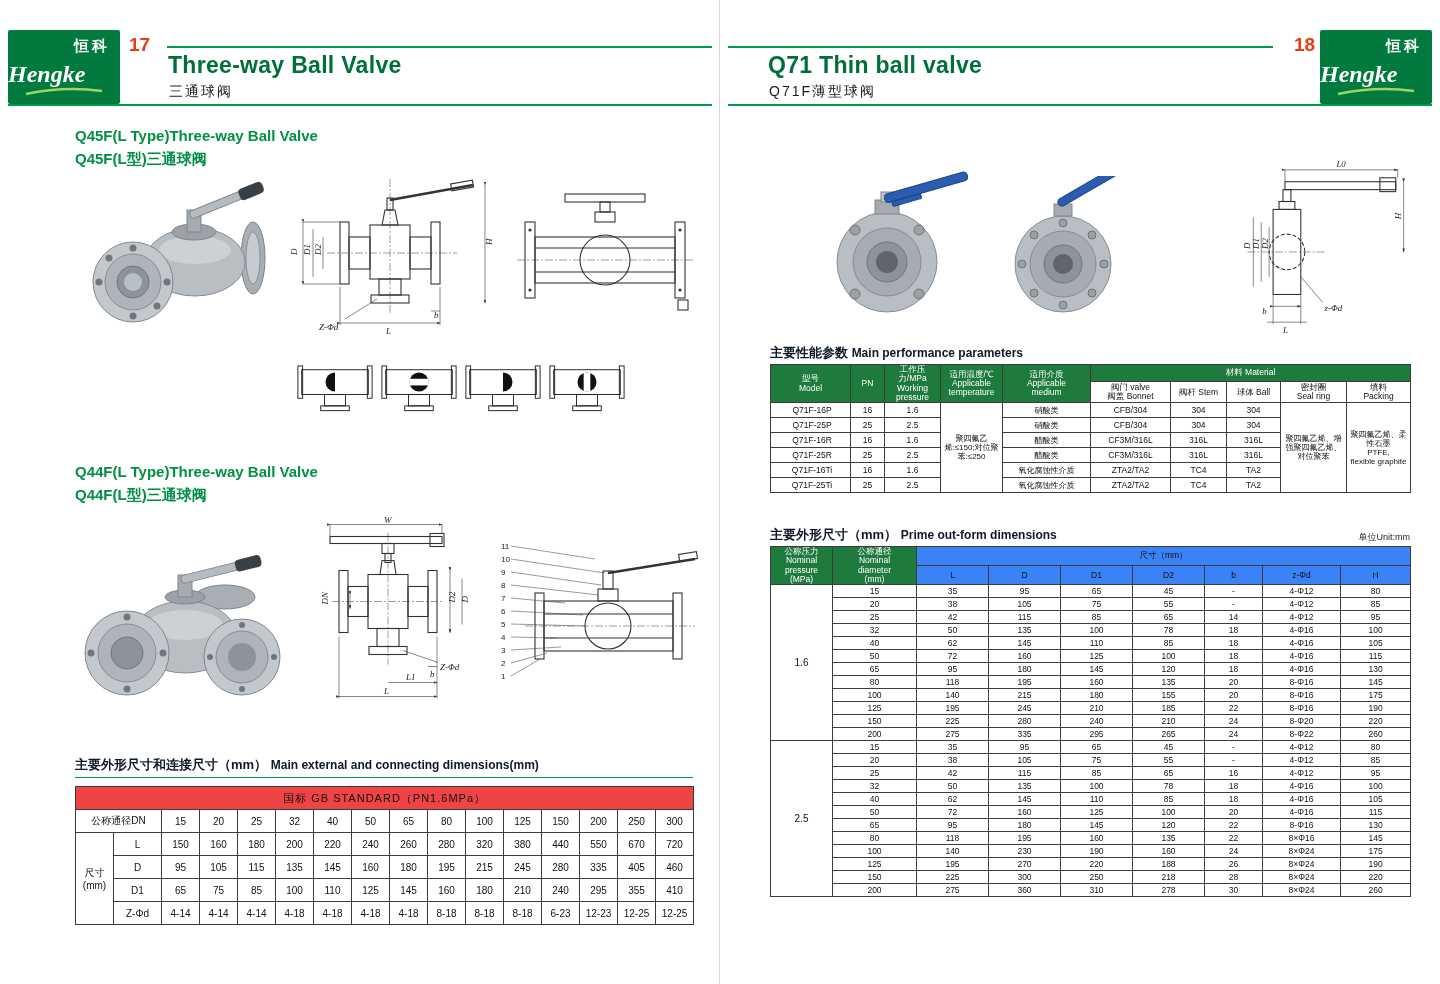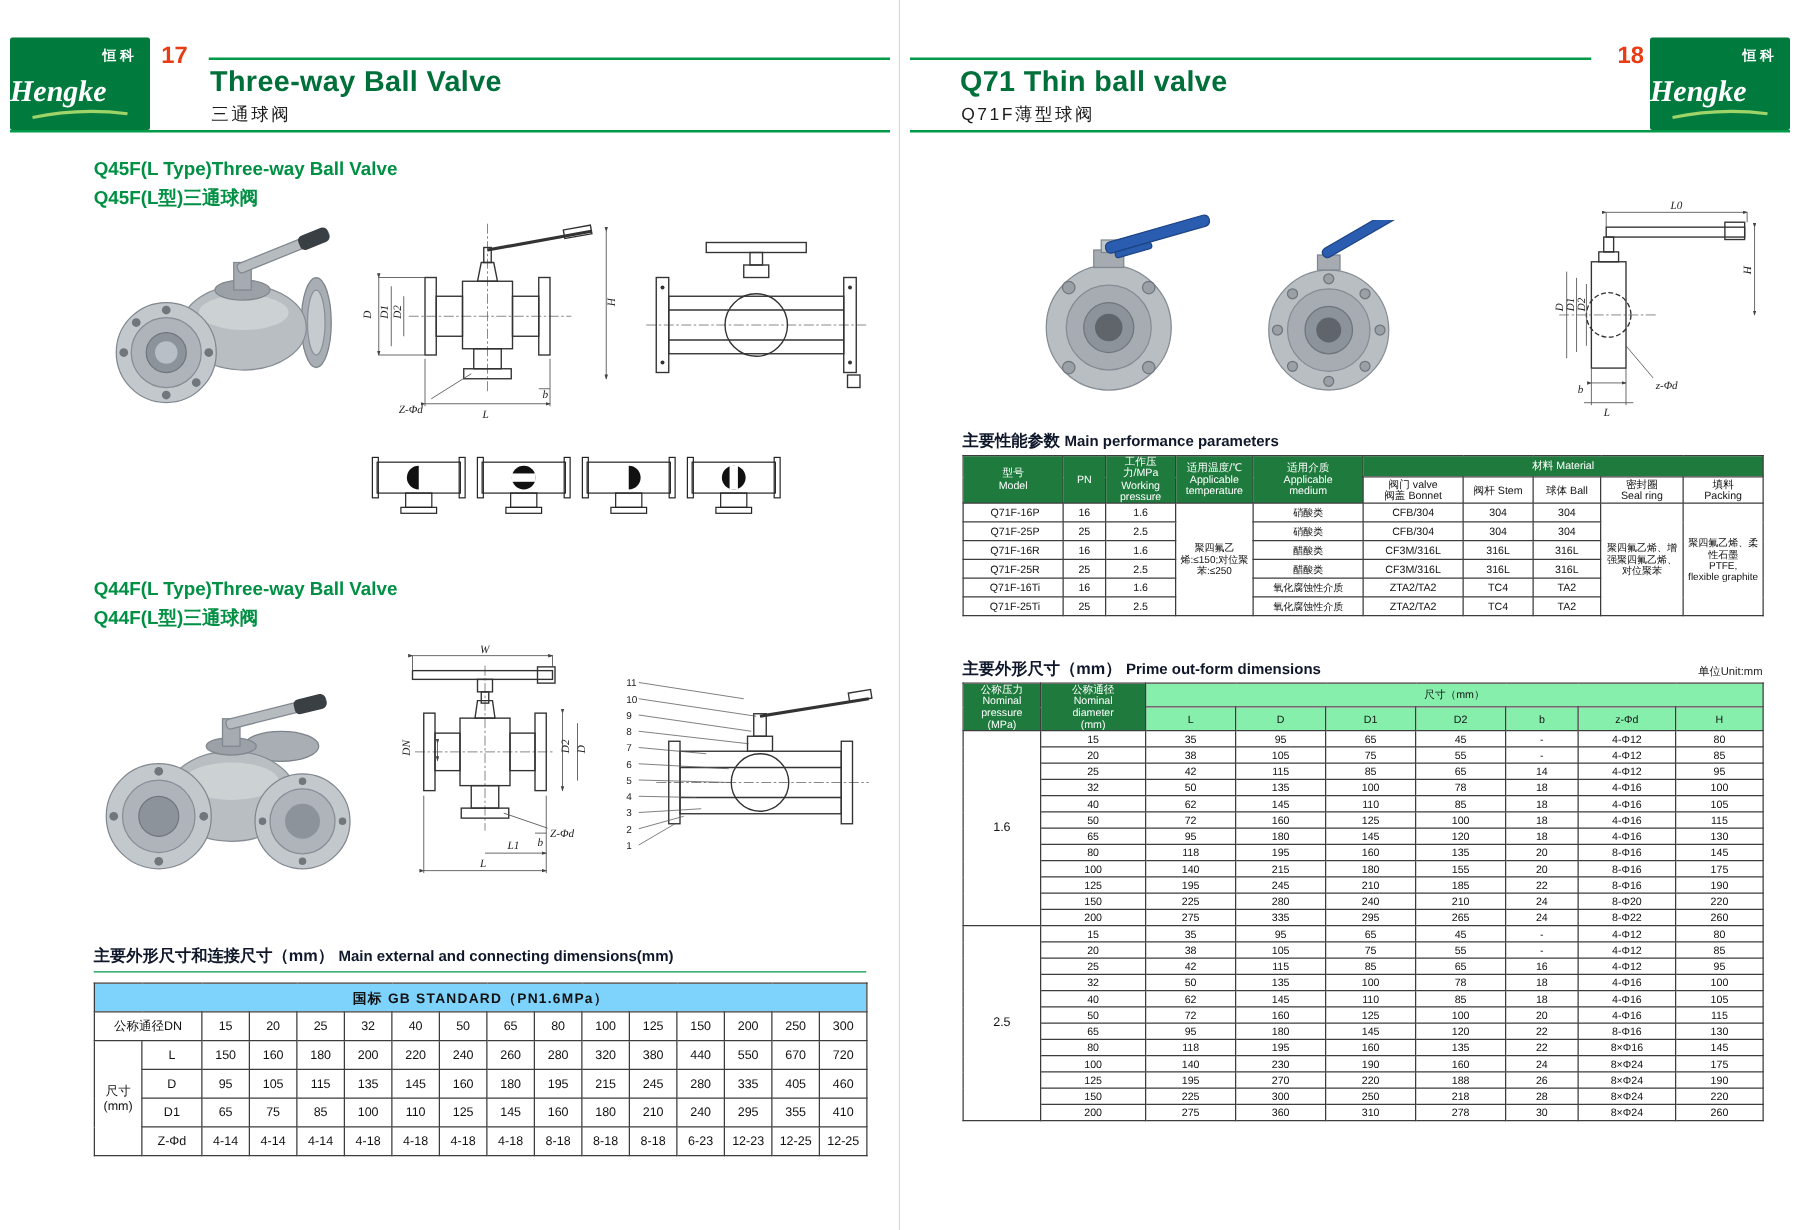--- a/index.html
+++ b/index.html
@@ -1,48 +1,48 @@
 <!DOCTYPE html>
 <html><head>
 <meta charset="utf-8">
 <style>
 *{margin:0;padding:0;box-sizing:border-box}
 body{width:1440px;height:984px;position:relative;background:#fff;font-family:"Liberation Sans",sans-serif;color:#111;overflow:hidden}
 .abs{position:absolute}
 .green-rule{background:#009a48;height:2px}
 .divider{width:1px;background:#d9d9d9}
 .logo-box{width:112px;height:74px;background:#007b3d;position:absolute;border-radius:2px}
-.logo-cn{position:absolute;top:7px;right:10px;color:#fff;font-size:11px;letter-spacing:3px;font-weight:bold}
+.logo-cn{position:absolute;top:7px;right:10px;color:#fff;font-size:15px;letter-spacing:3px;font-weight:bold}
 .logo-script{position:absolute;bottom:16px;width:100%;font-family:"Liberation Serif",serif;font-style:italic;font-weight:bold;font-size:24px;color:#fff}
 .logo-swoosh{position:absolute;bottom:8px;left:16px}
 .page-no{color:#e83d14;font-size:19px;font-weight:bold;font-family:"Liberation Sans",sans-serif}
 .main-title{color:#00703a;font-size:23px;font-weight:bold;letter-spacing:.3px}
 .sub-title{font-size:14px;color:#1c1c1c;letter-spacing:2px}
 .sec-h div{color:#009044;font-weight:bold;font-size:15px;line-height:1.55}
 .tbl-title{font-weight:bold;font-size:13px;color:#0f172a}
 .tbl-title .en{font-size:12px}
 .unit{font-size:9px;color:#222}
 table{border-collapse:collapse;table-layout:fixed}
 td,th{border:1px solid #3c3c3c;text-align:center;vertical-align:middle;padding:0 1px;overflow:hidden}
 .pre{white-space:pre-line}
 .gb-table{width:618px;font-size:10px}
 .gb-table td{height:23px}
-.gb-hdr{background:#7dd3fc;font-weight:bold;font-size:11px;letter-spacing:1px}
+.gb-hdr{background:#ef4444;font-weight:normal;font-size:11px;letter-spacing:1px}
 .gb-table .lbl{font-size:10px}
 .perf-table{width:640px;font-size:8.5px}
 .perf-table th{font-weight:normal;line-height:1.1}
 .ph{background:#1e7b3d;color:#fff;height:17px}
 .ph2{background:#fff;height:21px;color:#111}
 .perf-table td{height:15px}
 .model{text-align:center;padding-left:4px}
 .tiny{font-size:8px;line-height:1.15}
 .dims-table{width:640px;font-size:8.5px}
 .dims-table th{font-weight:normal;line-height:1.1}
 .dh{background:#1e7b3d;color:#fff}
-.dh2{background:#86efac;color:#111;font-weight:bold;height:15px}
+.dh2{background:#3b82f6;color:#111;font-weight:bold;height:15px}
 .dims-table td{height:13px}
 .pcell{font-size:10px}
 svg{display:block}
 svg text{font-family:"Liberation Serif",serif;font-style:italic;font-size:9px;fill:#222}
 svg text.pn{font-style:normal;font-family:"Liberation Sans",sans-serif;font-size:8px}
 .fig{position:absolute}
 </style>
 </head>
 <body>
 

